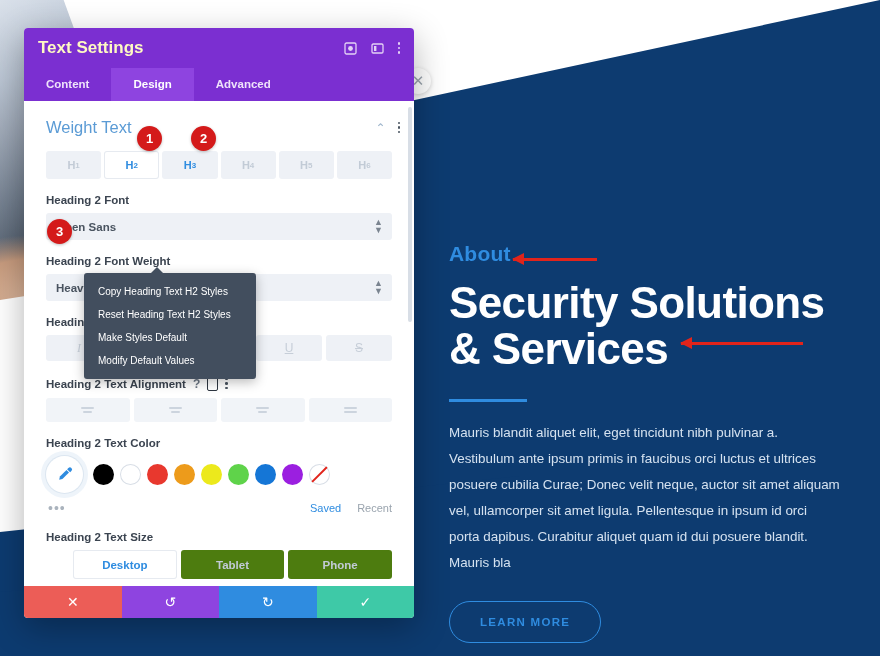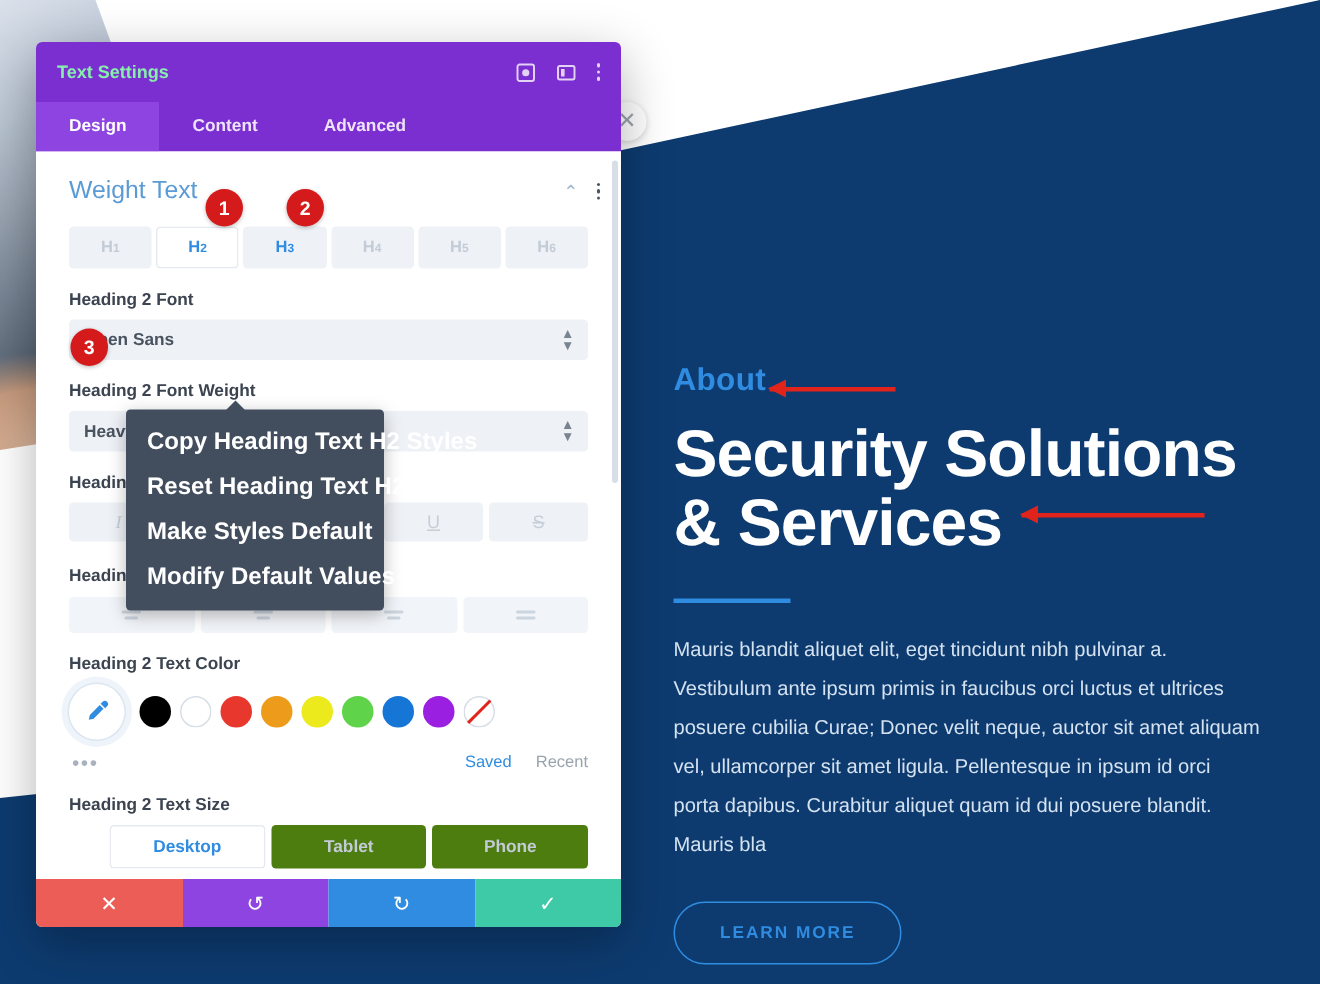--- a/index.html
+++ b/index.html
@@ -99,21 +99,21 @@
   .modal{
     position:absolute;left:24px;top:28px;width:390px;height:590px;
     background:#ffffff;border-radius:4px;overflow:hidden;
     box-shadow:0 10px 34px rgba(0,0,0,.3);
     display:flex;flex-direction:column;
   }
   .m-head{
     height:40px;background:#7b2fd1;
     display:flex;align-items:center;padding:0 14px;flex:none;
   }
-  .m-title{color:#86efac;font-size:12px;font-weight:bold;flex:1;}
+  .m-title{color:#fef9c3;font-size:17px;font-weight:bold;flex:1;}
   .m-head-icons{display:flex;align-items:center;gap:14px;}
   .hicon{color:#e4d2f5;display:flex;align-items:center;cursor:pointer;}
   .dots-v{display:flex;flex-direction:column;gap:2px;}
   .dots-v i{width:2.5px;height:2.5px;background:#e4d2f5;border-radius:50%;display:block;}
 
   .m-tabs{height:33px;background:#7b2fd1;display:flex;flex:none;}
   .m-tab{
     padding:0 22px;height:33px;line-height:33px;color:#efe3fb;
     font-size:11.5px;font-weight:bold;cursor:pointer;
   }
@@ -198,21 +198,21 @@
     position:absolute;left:60px;top:172px;width:172px;
     background:#424e5e;border-radius:3px;padding:7px 0;
     box-shadow:0 3px 12px rgba(0,0,0,.28);
   }
   .ctx:before{
     content:"";position:absolute;left:66px;top:-6px;
     border-left:7px solid transparent;border-right:7px solid transparent;
     border-bottom:7px solid #424e5e;
   }
   .ctx-item{
-    color:#ffffff;font-size:16px;font-weight:bold;
+    color:#ffffff;font-size:10px;font-weight:normal;
     padding:6px 14px;cursor:pointer;white-space:nowrap;
   }
 
   
   .badge{
     position:absolute;width:25px;height:25px;border-radius:50%;
     background:#d41a1a;color:#fff;font-size:13px;font-weight:bold;
     display:flex;align-items:center;justify-content:center;
     box-shadow:0 1px 3px rgba(0,0,0,.25);
   }
@@ -278,22 +278,22 @@
         </span>
         <span class="hicon dots-v">
             <i></i>
             <i></i>
             <i></i>
           </span>
       </div>
     </div>
 
     <div class="m-tabs">
+      <div class="m-tab">Content</div>
       <div class="m-tab active">Design</div>
-      <div class="m-tab">Content</div>
       <div class="m-tab">Advanced</div>
     </div>
 
     <div class="m-body">
       <div class="m-scroll">
 
         <div class="sect-head">
           <div class="sect-title">Weight Text</div>
           <span class="caret">⌃</span>
           <span class="lbl" style="margin:0">

